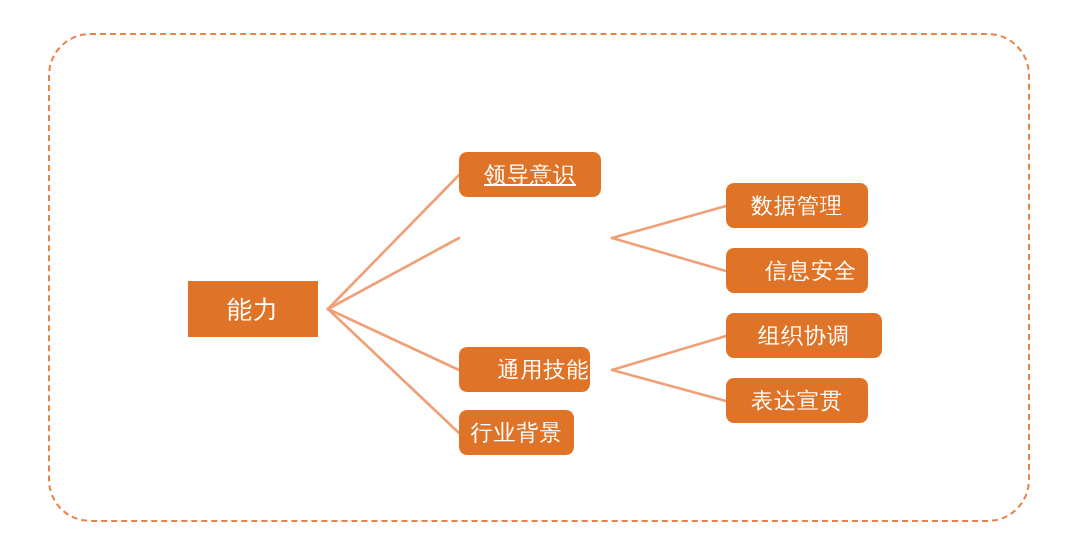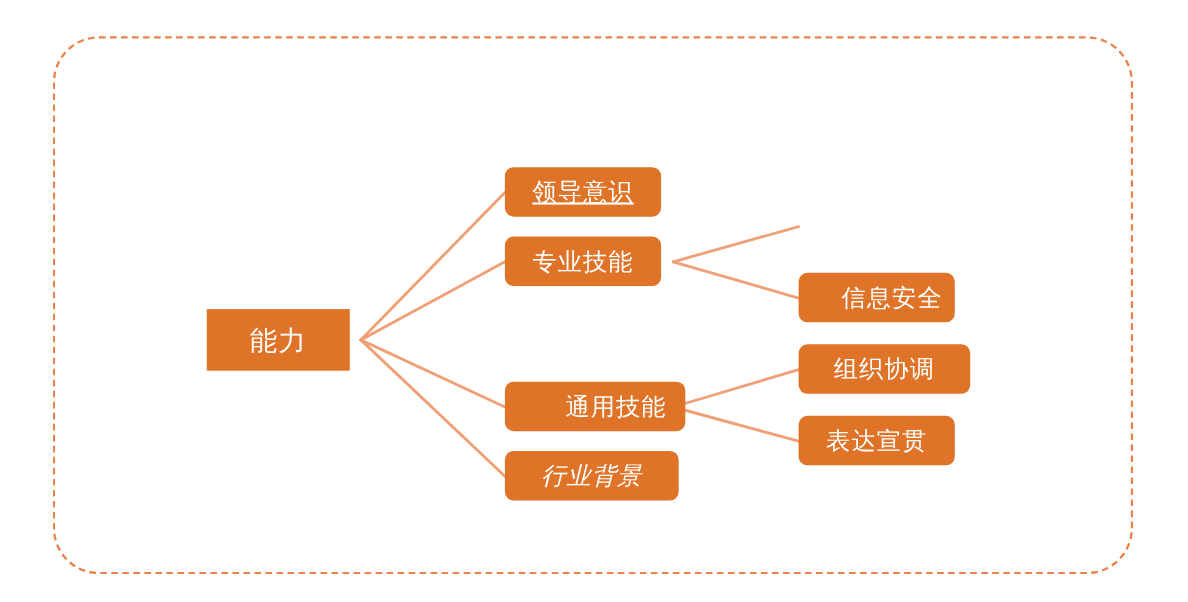--- a/index.html
+++ b/index.html
@@ -100,30 +100,30 @@
     </g>
   </svg>
 
   <div class="node root" style="left:188px; top:281px; width:130px; height:56px;">
     <span>能力</span>
   </div>
 
   <div class="node lvl2" style="left:459px; top:152px; width:142px; height:45px;text-decoration:underline;">
     <span>领导意识</span>
   </div>
-  <div class="node lvl2" style="left:459px; top:215px; width:142px; height:45px;">
-    <span>专业技能</span>
-  </div>
-  <div class="node lvl2" style="left:459px; top:347px; width:164px; height:45px;padding-left:38px;">
+  <div class="node lvl2" style="left:459px; top:347px; width:131px; height:45px;padding-left:38px;">
     <span>通用技能</span>
   </div>
-  <div class="node lvl2" style="left:459px; top:410px; width:158px; height:45px;font-style:italic;">
+  <div class="node lvl2" style="left:459px; top:410px; width:115px; height:45px;">
     <span>行业背景</span>
   </div>
 
+  <div class="node lvl3" style="left:726px; top:183px; width:142px; height:45px;">
+    <span>数据管理</span>
+  </div>
   <div class="node lvl3" style="left:726px; top:248px; width:142px; height:45px;padding-left:28px;">
     <span>信息安全</span>
   </div>
   <div class="node lvl3" style="left:726px; top:313px; width:156px; height:45px;">
     <span>组织协调</span>
   </div>
   <div class="node lvl3" style="left:726px; top:378px; width:142px; height:45px;">
     <span>表达宣贯</span>
   </div>
 

